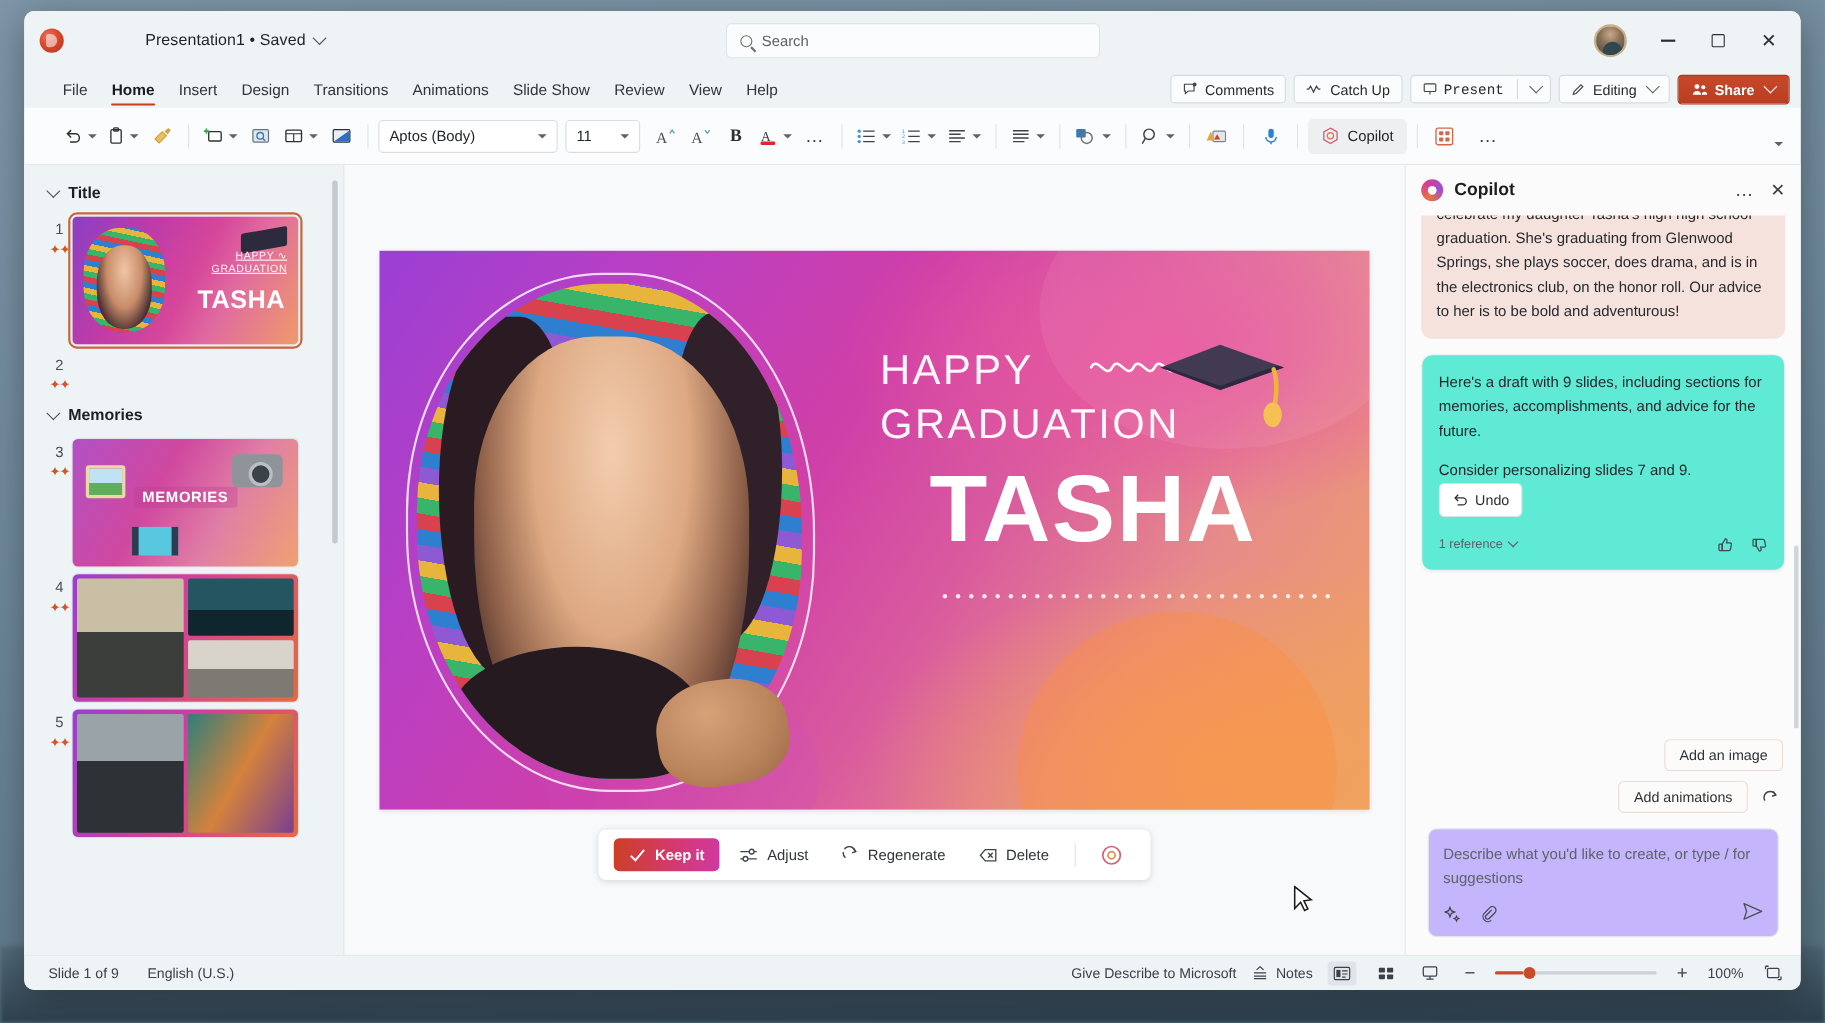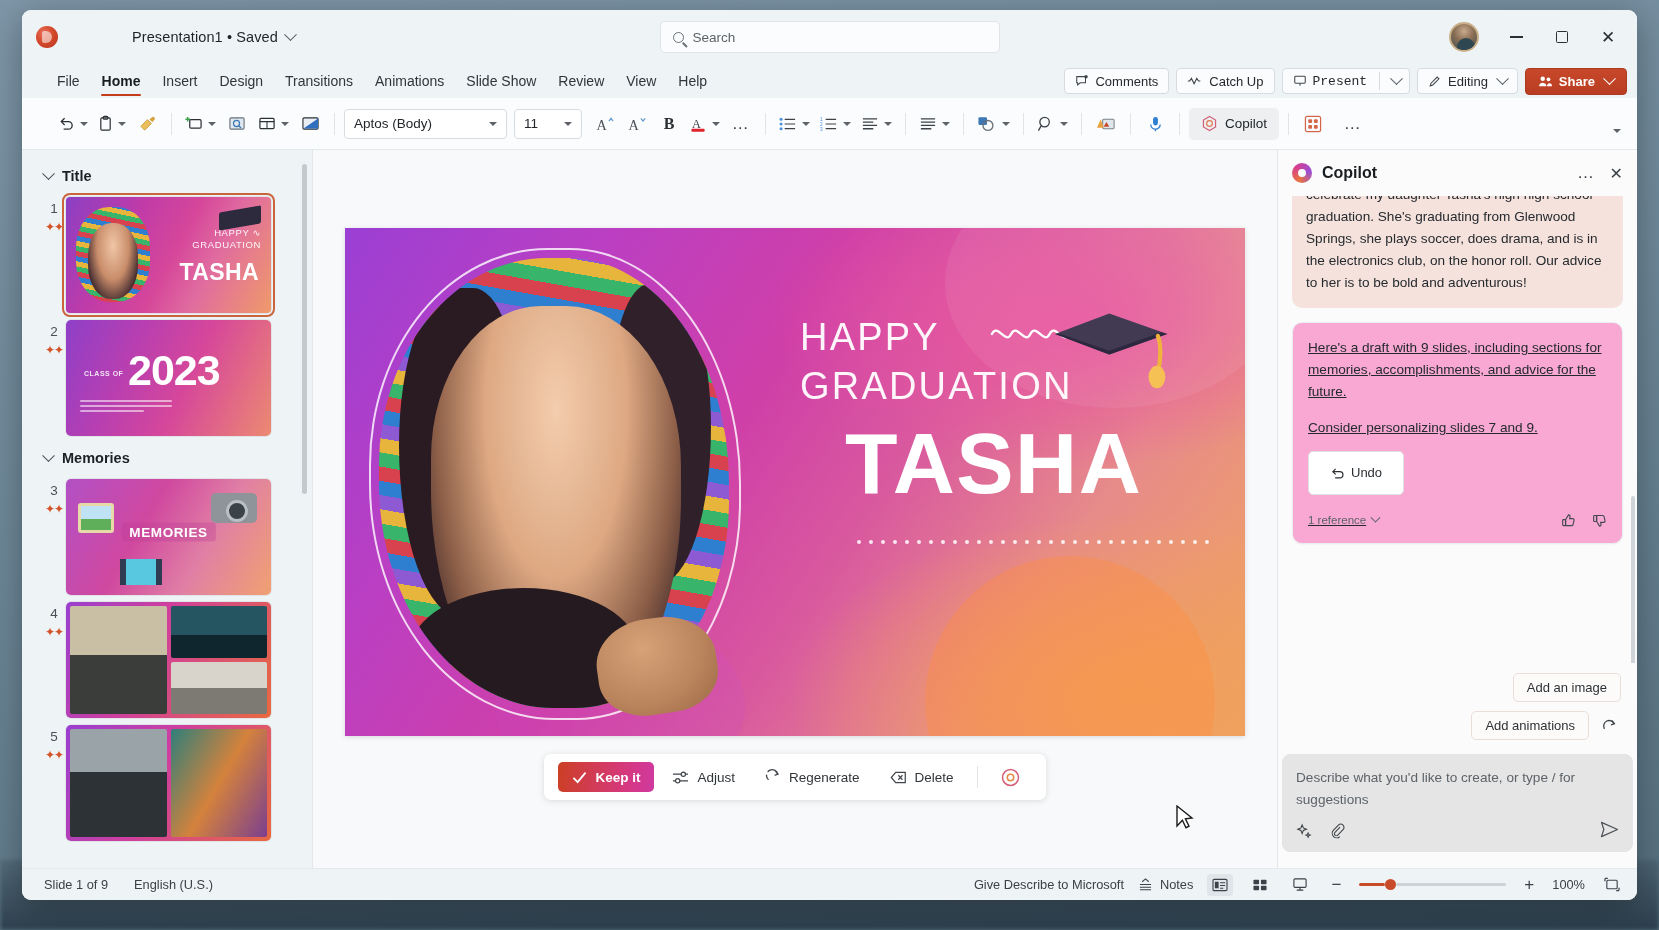--- a/index.html
+++ b/index.html
@@ -195,21 +195,21 @@
     background: repeating-linear-gradient(12deg,#2f7fd1 0px,#2f7fd1 5px,#d8424f 5px,#d8424f 10px,#38b56a 10px,#38b56a 15px,#e8b53c 15px,#e8b53c 20px);
     overflow:hidden;
   }
   .t-face:after{
     content:""; position:absolute; left:12px; top:16px; width:50px; height:76px;
     border-radius: 46%/44%;
     background: radial-gradient(ellipse at 50% 30%, #f0c6a6 0%, #c98d6a 45%, #39232a 80%);
   }
   .t-happy {
     position:absolute; right:10px; top:30px; width:120px; text-align:right;
-    color:rgba(255,255,255,.92); font-size:9.5px; letter-spacing:.6px; line-height: 12px;
+    color:rgba(255,255,255,.92); font-size:9.5px; letter-spacing:.6px; line-height: 12px; text-decoration: underline;
   }
   .t-name {
     position:absolute; right:12px; top:62px; color:#fff; font-weight:bold;
     font-size:23px; letter-spacing:.4px;
   }
   .t-cap {
     position:absolute; right:10px; top:12px; width:42px; height:18px;
     background:#2e2a3e; transform: skewY(-10deg); border-radius:2px;
   }
   .t-2023 { position:absolute; left:62px; top:26px; color:#fff; font-weight:bold; font-size:43px; letter-spacing:-1px;}
@@ -330,48 +330,47 @@
   .cp-logo:after{content:"";position:absolute;inset:6px;border-radius:50%;background:#fbfbfc;}
   .cp-title{ font-size:16px; font-weight:bold; color:#1b1e21; }
   .cp-head .sp{ margin-left:auto; display:flex; gap:14px; align-items:center; color:#3a4046; }
   .cp-scroll { flex:1; overflow:hidden; padding: 0 14px; position:relative; }
   .bubble-user {
     background: #f6e2dd; border-radius: 10px; padding: 10px 14px 14px;
     font-size: 13.6px; line-height: 22px; color:#242a2e;
     margin-top: -22px;
   }
   .bubble-ai {
-    background:#f9a8d4; border:1px solid #ebeef0; border-radius: 10px;
+    background:#5eead4; border:1px solid #ebeef0; border-radius: 10px;
     padding: 14px 15px 12px; margin-top: 14px;
     font-size: 13.6px; line-height: 22px; color:#242a2e;
     box-shadow: 0 1px 2px rgba(0,0,0,.035);
-    text-decoration: underline;
   }
   .bubble-ai p + p { margin-top: 14px; }
   .undo-btn {
-    margin-top: 12px; display:inline-flex; align-items:center; gap:7px;
-    border:1px solid #dde1e4; border-radius:5px; height:44px; padding: 0 21px;
+    margin-top: 0; display:inline-flex; align-items:center; gap:7px;
+    border:1px solid #dde1e4; border-radius:5px; height:31px; padding: 0 11px;
     font-size:13px; color:#2a2f33; background:#fff;
   }
   .ai-foot { display:flex; align-items:center; margin-top:14px; }
   .refs { font-size:11.5px; color:#5c6268; display:flex; align-items:center; gap:6px; }
   .thumbs { margin-left:auto; display:flex; gap:16px; color:#42484e; font-size:15px; }
   .chips { padding: 10px 16px 0; display:flex; flex-direction:column; align-items:flex-end; gap:9px; }
   .chip {
     border:1px solid #e9ddd8; background:#fdfbfa; border-radius:5px;
     height: 29px; padding: 0 13px; display:flex; align-items:center;
     font-size:13px; color:#2d3236;
   }
   .chiprow { display:flex; align-items:center; gap:8px; }
   .refresh-ic {
     width:24px;height:24px;border-radius:4px;display:flex;align-items:center;justify-content:center;
     color:#3d4247; font-size:14px;
   }
   .composer {
-    margin: 14px 4px 16px; border:1px solid #e2e6e9; border-radius:8px; background:#e5e5e5;
+    margin: 14px 20px 16px; border:1px solid #e2e6e9; border-radius:8px; background:#c4b5fd;
     padding: 12px 13px 9px; min-height: 92px; display:flex; flex-direction:column;
   }
   .ph { font-size:13.6px; line-height:22px; color:#5d6369; }
   .comp-row { margin-top:10px; display:flex; align-items:center; gap:16px; color:#3c4247; font-size:15px; }
   .send { margin-left:auto; color:#4a5056; font-size:16px; }
   .cp-scrollbar{ position:absolute; right:2px; top:300px; width:4px; height:170px; background:#cfd5d9; border-radius:3px;}
 
   
   .statusbar {
     height: 32px; flex:0 0 32px; background:#eef3f6; display:flex; align-items:center;
@@ -689,29 +688,20 @@
           <div class="t-cap"></div>
           <div class="t-happy">HAPPY ∿<br>GRADUATION</div>
           <div class="t-name">TASHA</div>
         </div>
       </div>
 
       <div class="thumbrow">
         <div class="thumbmeta">
           <div class="thumbnum">2</div>
           <div class="sparkle">✦✦</div>
-        </div>
-        <div class="thumb t2">
-          <div class="t-classof">CLASS OF</div>
-          <div class="t-2023">2023</div>
-          <div class="t-lines">
-                <i></i>
-                <i></i>
-                <i style="width:70%"></i>
-              </div>
         </div>
       </div>
 
       <div class="sect" style="margin-top:8px">
         <i class="tri"></i>
         <span>Memories</span>
       </div>
 
       <div class="thumbrow">
         <div class="thumbmeta">

